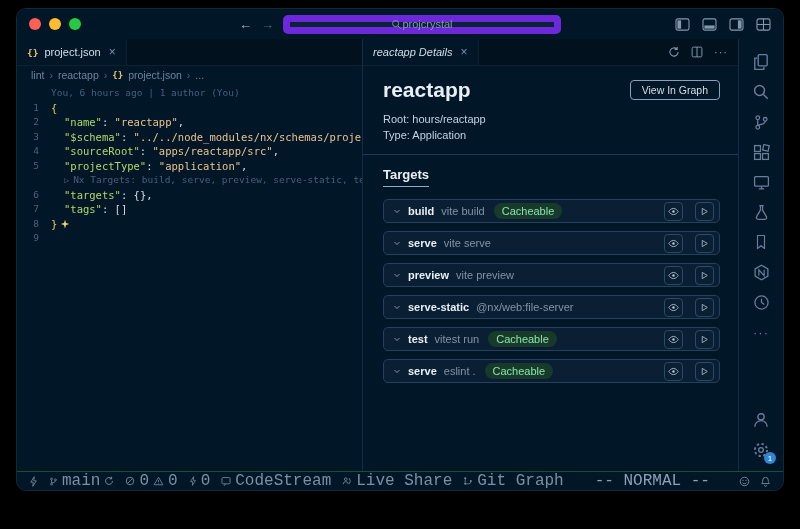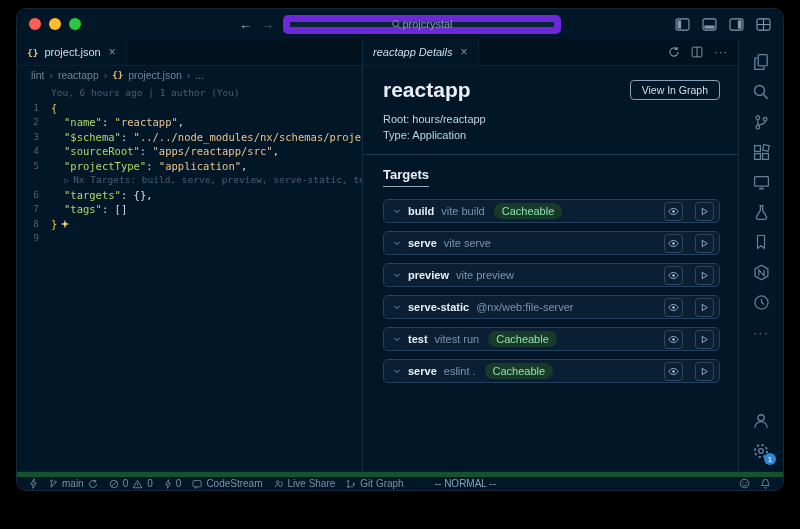--- a/index.html
+++ b/index.html
@@ -84,21 +84,21 @@
   
   .ab-item { position:relative; width:44px; height:30px; display:flex; align-items:center; justify-content:center; }
   .ab-item svg { display:block; }
   .ab-dots { font-size:13px; letter-spacing:1px; }
   .ab-bottom { margin-top:auto; }
   .ab-badge { position:absolute; right:7px; bottom:1px; min-width:12px; height:12px; border-radius:7px;
     background:#2f86d1; color:#fff; font-size:8px; display:flex; align-items:center; justify-content:center; padding:0 3px; }
 
   
   .statusbar { flex:0 0 18px; display:flex; align-items:center; gap:11px; padding:0 12px;
-    background:#011627; border-top:5px solid #14532d; font-size:10px; color:#7d90a3; }
+    background:#011627; border-top:1px solid #14532d; font-size:16px; color:#7d90a3;font-family:Liberation Mono, monospace; }
   .sb-item { display:flex; align-items:center; gap:4px; white-space:nowrap; }
   .sb-item svg { display:block; }
   .sb-right { margin-left:auto; display:flex; align-items:center; gap:10px; }
   .sb-mode { margin-left:20px; color:#8ba1b7; }
 </style>
 </head>
 <body>
 
 <div class="window">
 

